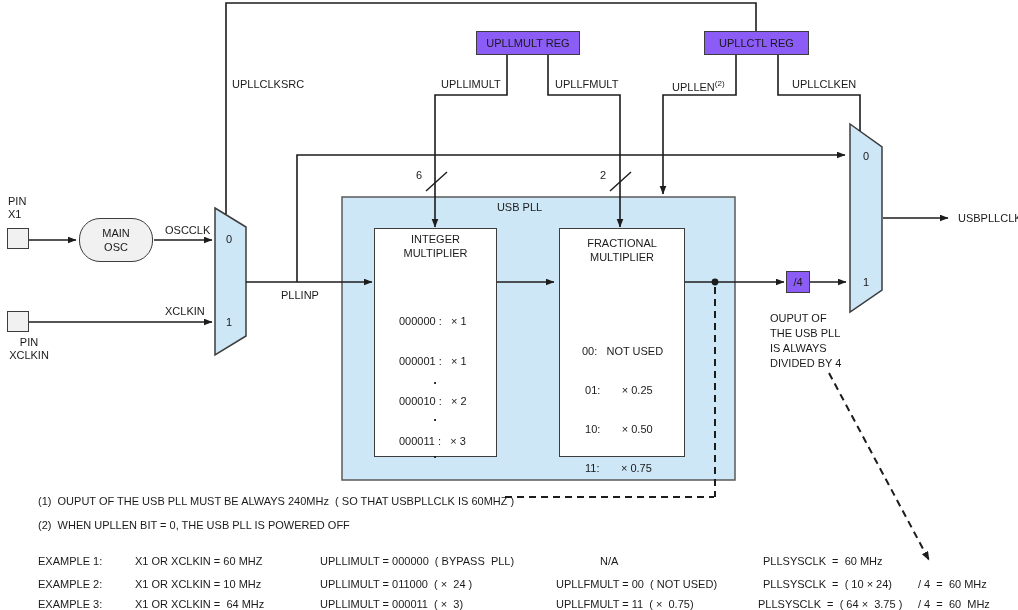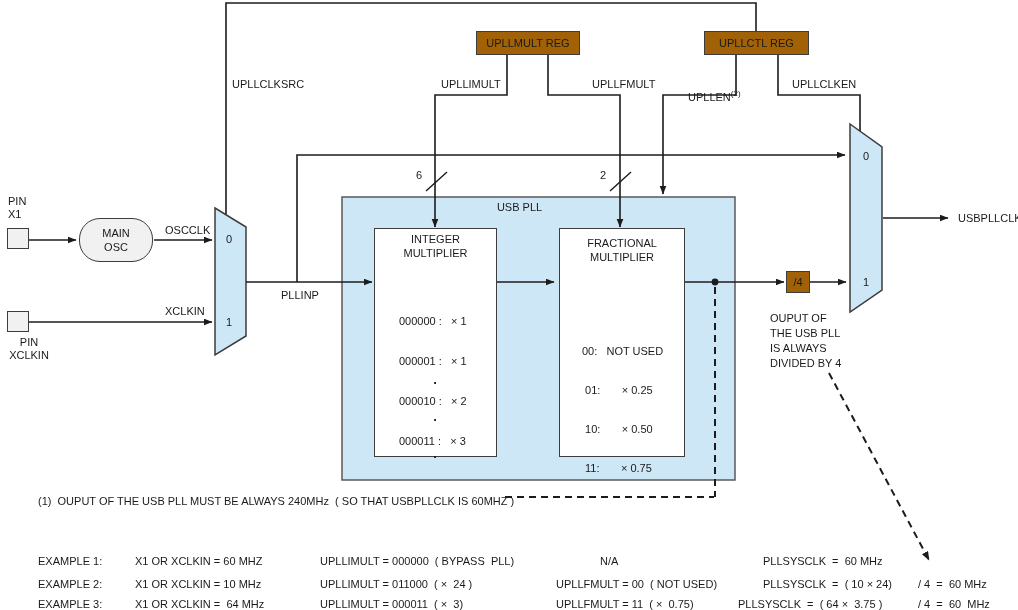--- a/index.html
+++ b/index.html
@@ -7,21 +7,21 @@
     position:relative;width:1018px;height:610px;background:#ffffff;
     font-family:"Liberation Sans","DejaVu Sans",sans-serif;
     color:#1a1a1a;overflow:hidden;
   }
   #wires{position:absolute;left:0;top:0;z-index:1;}
   .lbl{position:absolute;z-index:3;font-size:11px;line-height:13px;white-space:pre;}
   .ctr{text-align:center;}
   .box{position:absolute;z-index:2;box-sizing:border-box;border:1.5px solid #3d3d3d;
        display:flex;flex-direction:column;align-items:center;justify-content:center;
        font-size:11px;line-height:14px;}
-  .blue{background:#a16207;}
+  .blue{background:#8b5cf6;}
   .gray{background:#f1f1f1;}
   .white{background:#ffffff;}
   .entries{position:absolute;z-index:3;font-size:11px;white-space:pre;}
   .entries div{height:16px;line-height:16px;}
   .fent div{height:15px;line-height:15px;}
   .dots div{height:13px;line-height:11px;font-weight:bold;font-size:13px;text-align:center;}
   sup{font-size:8px;}
 </style>
 </head>
 <body>
@@ -78,22 +78,22 @@
 
   <div class="box blue" style="left:476px;top:31px;width:104px;height:24px;">
     <span>UPLLMULT  REG</span>
   </div>
   <div class="box blue" style="left:704px;top:31px;width:105px;height:24px;">
     <span>UPLLCTL  REG</span>
   </div>
 
   <div class="lbl" style="left:232px;top:78px;">UPLLCLKSRC</div>
   <div class="lbl" style="left:441px;top:78px;">UPLLIMULT</div>
-  <div class="lbl" style="left:555px;top:78px;margin-left:37px;">UPLLFMULT</div>
-  <div class="lbl" style="left:688px;top:77px;margin-top:10px;"><span>UPLLEN</span><sup>(2)</sup></div>
+  <div class="lbl" style="left:555px;top:78px;">UPLLFMULT</div>
+  <div class="lbl" style="left:672px;top:77px;"><span>UPLLEN</span><sup>(2)</sup></div>
   <div class="lbl" style="left:792px;top:78px;">UPLLCLKEN</div>
   <div class="lbl" style="left:165px;top:224px;">OSCCLK</div>
   <div class="lbl" style="left:165px;top:305px;">XCLKIN</div>
   <div class="lbl" style="left:281px;top:289px;">PLLINP</div>
   <div class="lbl" style="left:958px;top:212px;">USBPLLCLK</div>
 
   <div class="lbl" style="left:416px;top:169px;">6</div>
   <div class="lbl" style="left:600px;top:169px;">2</div>
 
   <div class="lbl ctr" style="left:221px;top:233px;width:16px;">0</div>
@@ -125,34 +125,35 @@
     <div> 10:       × 0.50</div>
     <div> 11:       × 0.75</div>
   </div>
 
   <div class="box blue" style="left:786px;top:271px;width:24px;height:22px;">
     <span>/4</span>
   </div>
   <div class="lbl" style="left:770px;top:311px;line-height:15px;"><span>OUPUT OF</span><br><span>THE USB PLL</span><br><span>IS ALWAYS</span><br><span>DIVIDED BY 4</span></div>
 
   <div class="lbl" style="left:38px;top:495px;">(1)  OUPUT OF THE USB PLL MUST BE ALWAYS 240MHz  ( SO THAT USBPLLCLK IS 60MHZ )</div>
+  <div class="lbl" style="left:38px;top:519px;">(2)  WHEN UPLLEN BIT = 0, THE USB PLL IS POWERED OFF</div>
 
   <div class="lbl" style="left:38px;top:555px;">EXAMPLE 1:</div>
   <div class="lbl" style="left:135px;top:555px;">X1 OR XCLKIN = 60 MHZ</div>
   <div class="lbl" style="left:320px;top:555px;">UPLLIMULT = 000000  ( BYPASS  PLL)</div>
   <div class="lbl" style="left:600px;top:555px;">N/A</div>
   <div class="lbl" style="left:763px;top:555px;">PLLSYSCLK  =  60 MHz</div>
 
   <div class="lbl" style="left:38px;top:578px;">EXAMPLE 2:</div>
   <div class="lbl" style="left:135px;top:578px;">X1 OR XCLKIN = 10 MHz</div>
   <div class="lbl" style="left:320px;top:578px;">UPLLIMULT = 011000  ( ×  24 )</div>
   <div class="lbl" style="left:556px;top:578px;">UPLLFMULT = 00  ( NOT USED)</div>
   <div class="lbl" style="left:763px;top:578px;">PLLSYSCLK  =  ( 10 × 24)</div>
   <div class="lbl" style="left:918px;top:578px;">/ 4  =  60 MHz</div>
 
   <div class="lbl" style="left:38px;top:598px;">EXAMPLE 3:</div>
   <div class="lbl" style="left:135px;top:598px;">X1 OR XCLKIN =  64 MHz</div>
   <div class="lbl" style="left:320px;top:598px;">UPLLIMULT = 000011  ( ×  3)</div>
   <div class="lbl" style="left:556px;top:598px;">UPLLFMULT = 11  ( ×  0.75)</div>
-  <div class="lbl" style="left:723px;top:598px;padding-left:15px;">PLLSYSCLK  =  ( 64 ×  3.75 )</div>
+  <div class="lbl" style="left:743px;top:598px;padding-left:15px;">PLLSYSCLK  =  ( 64 ×  3.75 )</div>
   <div class="lbl" style="left:918px;top:598px;">/ 4  =  60  MHz</div>
 
 </div>
 
 </body></html>

